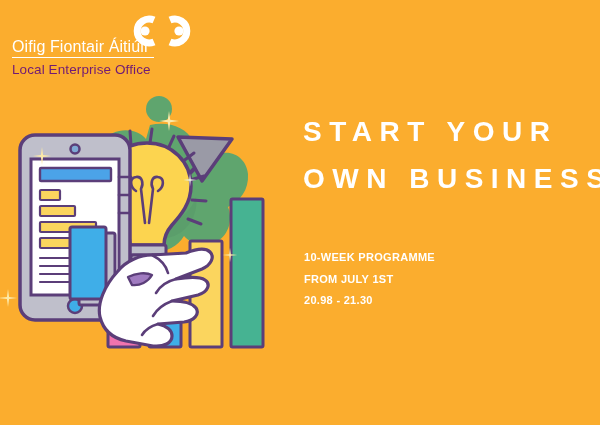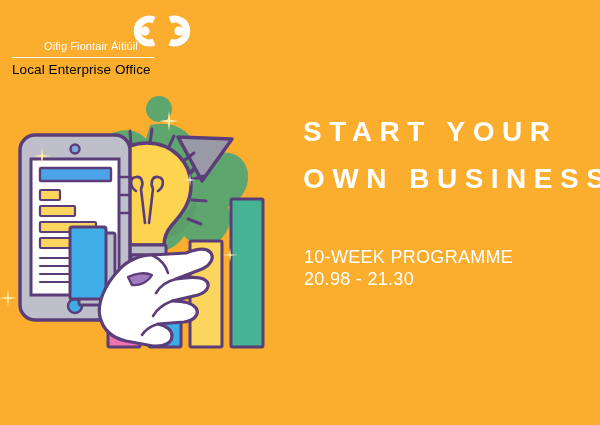--- a/index.html
+++ b/index.html
@@ -34,35 +34,34 @@
     height: 46px;
   }
   .logo-text {
     position: absolute;
     left: 4px;
     top: 30px;
     width: 150px;
   }
   .logo-line-ga {
     color: #ffffff;
-    font-size: 11px;
+    font-size: 16px;
     font-weight: 400;
     letter-spacing: 0.1px;
     line-height: 17px;
     white-space: nowrap;
-    margin-left: 32px;
   }
   .logo-rule {
     height: 1.3px;
     background: #ffffff;
     width: 142px;
     margin: 2px 0 2.5px 0;
   }
   .logo-line-en {
-    color: #000000;
+    color: #701a75;
     font-size: 13.5px;
     font-weight: 400;
     letter-spacing: 0.1px;
     line-height: 17px;
     white-space: nowrap;
   }
 
   
   .headline {
     position: absolute;
@@ -79,22 +78,22 @@
     white-space: nowrap;
   }
   .details {
     position: absolute;
     left: 304px;
     top: 247px;
     width: 280px;
   }
   .details-line {
     color: #ffffff;
-    font-size: 18px;
-    font-weight: 400;
+    font-size: 11px;
+    font-weight: 700;
     letter-spacing: 0.3px;
     line-height: 21.5px;
     white-space: nowrap;
   }
 
   
   .illustration {
     position: absolute;
     left: 0px;
     top: 95px;
@@ -268,16 +267,17 @@
     </div>
   </div>
 
   <div class="headline">
     <div class="headline-line">START YOUR</div>
     <div class="headline-line">OWN BUSINESS</div>
   </div>
 
   <div class="details">
     <div class="details-line">10-WEEK PROGRAMME</div>
+    <div class="details-line">FROM JULY 1ST</div>
     <div class="details-line">20.98 - 21.30</div>
   </div>
 
 </div>
 
 </body></html>

